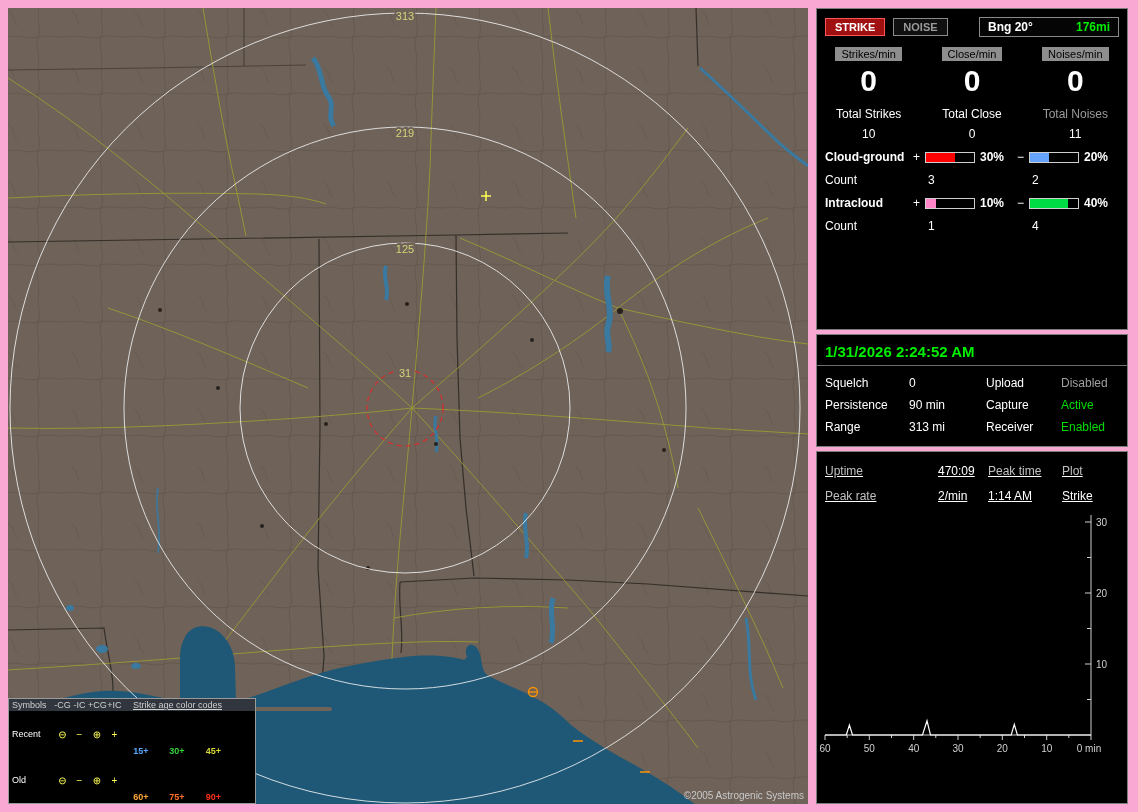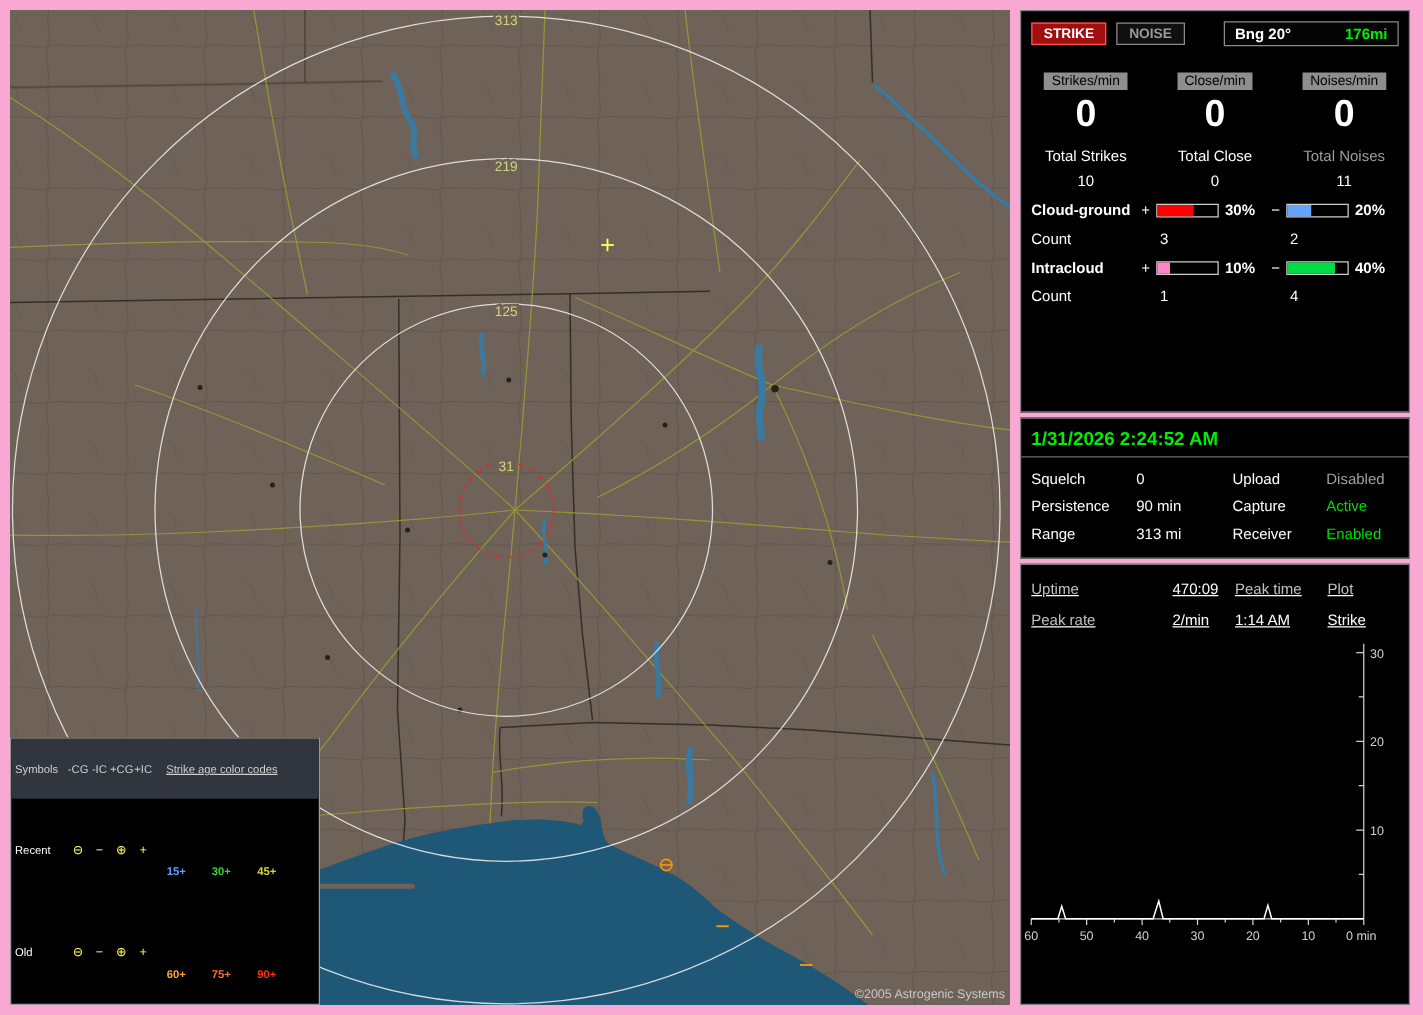--- a/index.html
+++ b/index.html
@@ -6,41 +6,41 @@
   .screen{position:relative;width:1138px;height:812px;background:#f9a8d4;overflow:hidden;
           font-family:"Liberation Sans",sans-serif;}
   
   .map{position:absolute;left:8px;top:8px;width:800px;height:796px;background:#6e6259;overflow:hidden;}
   .map svg{display:block;}
   .copyright{position:absolute;right:4px;bottom:3px;color:#c8c8c8;font-size:10px;}
   
   .legend{position:absolute;left:0;bottom:0;width:248px;background:#000;border:1px solid #9a9a9a;
           font-size:9px;color:#fff;box-sizing:border-box;}
   .lg-row{display:grid;grid-template-columns:42px 17px 17px 18px 17px 36px 36px 37px;
-          align-items:center;padding:19px 3px;}
+          align-items:center;padding:1px 3px;}
   .lg-head{background:#31353d;color:#cfcfcf;}
   .lg-age-head{grid-column:6 / span 3;text-align:center;text-decoration:underline;}
   .lg-sym{font-size:10px;text-align:center;line-height:11px;}
   .lg-age{font-weight:bold;text-align:center;margin-top:34px;}
   .lg-col{text-align:center;}
   
   .side{position:absolute;left:816px;top:8px;width:314px;height:796px;}
   .box{position:absolute;left:0;width:312px;background:#000;border:1px solid #7d7d7d;box-sizing:border-box;color:#fff;font-size:12px;}
   #box1{top:0;height:322px;}
   #box2{top:326px;height:113px;}
   #box3{top:443px;height:353px;text-decoration:underline;}
   .hdr-row{display:flex;align-items:center;gap:8px;margin:8px 8px 0 8px;}
   .btn-strike{background:#a01010;border:1px solid #ff5555;color:#fff;font-weight:bold;font-size:11px;
               padding:2px 9px;font-family:inherit;cursor:pointer;}
   .btn-noise{background:#101010;border:1px solid #8a8a8a;color:#9a9a9a;font-weight:bold;font-size:11px;
              padding:2px 9px;font-family:inherit;cursor:pointer;}
   .bearing{margin-left:auto;border:1px solid #8a8a8a;background:#050505;display:flex;
            justify-content:space-between;align-items:center;width:122px;padding:2px 8px;
            font-size:12px;font-weight:bold;text-align:center;}
-  .stats-row{display:flex;margin-top:20px;}
+  .stats-row{display:flex;margin-top:10px;}
   .stat{flex:1;text-align:center;}
   .stat-badge{display:inline-block;background:#8e8e8e;color:#000;font-size:11px;padding:1px 6px;}
   .stat-zero{font-size:30px;font-weight:bold;line-height:32px;margin-top:4px;}
   .stat-total-label{font-size:12px;margin-top:10px;}
   .stat-total{font-size:12px;margin-top:6px;}
   .dist-title{color:#a8a8a8;font-size:12px;margin:13px 8px 0 8px;padding-bottom:4px;border-bottom:1px solid #777;}
   .dist-grid{display:grid;grid-template-columns:88px 12px 50px 42px 12px 50px auto;
              align-items:center;row-gap:9px;margin:9px 8px 0 8px;}
   .dist-name{font-weight:bold;}
   .pct{font-weight:bold;padding-left:5px;}

